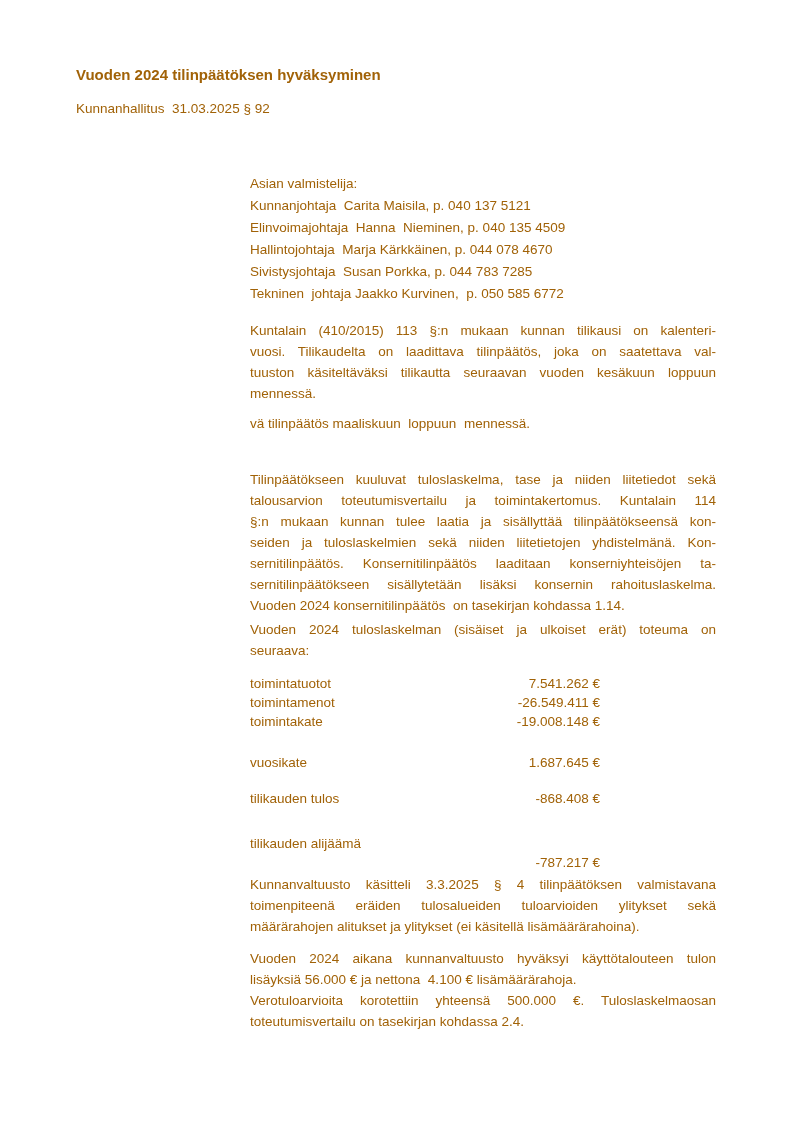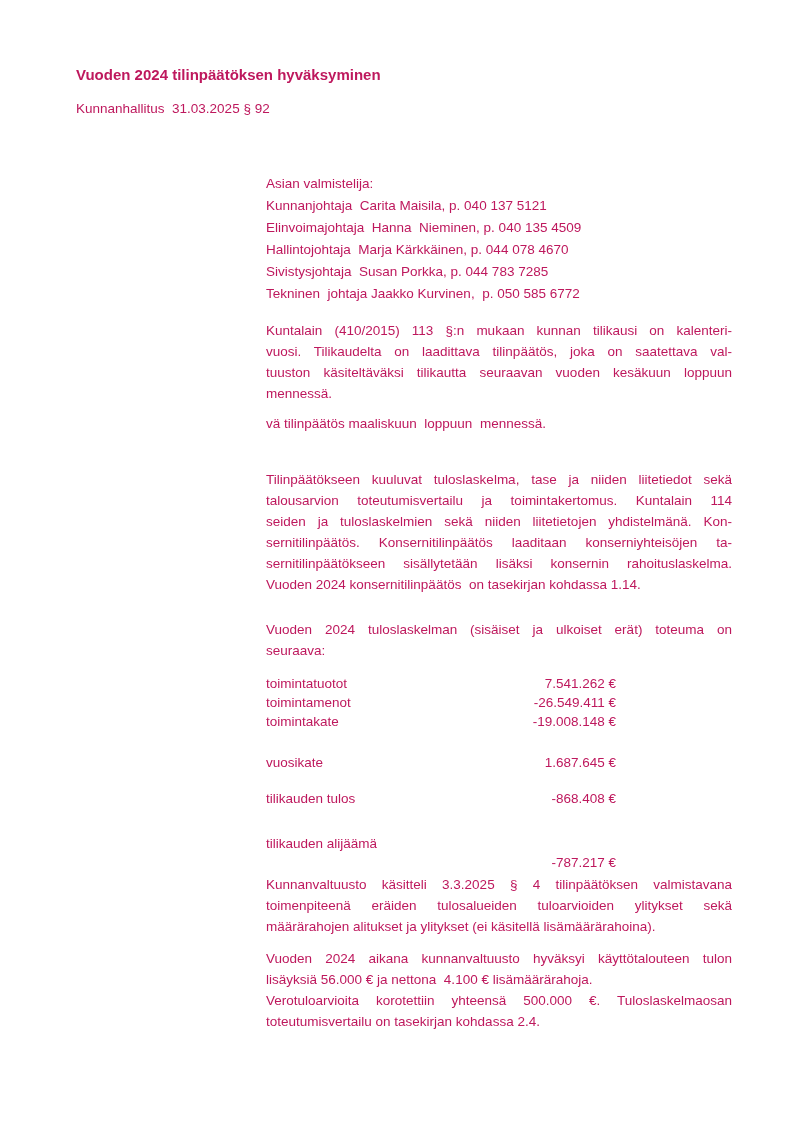--- a/index.html
+++ b/index.html
@@ -2,21 +2,21 @@
 <html><head>
 <meta charset="utf-8">
 <style>
   html, body { margin: 0; padding: 0; background: #ffffff; }
   .page {
     position: relative;
     width: 794px;
     height: 1122px;
     background: #ffffff;
     font-family: "Liberation Sans", sans-serif;
-    color: #be185d;
+    color: #a16207;
     overflow: hidden;
   }
   .doc-title {
     position: absolute;
     left: 76px;
     top: 64px;
     font-size: 15px;
     font-weight: bold;
     line-height: 21px;
     white-space: pre;
@@ -24,21 +24,21 @@
   .doc-subtitle {
     position: absolute;
     left: 76px;
     top: 98px;
     font-size: 13.5px;
     line-height: 21px;
     white-space: pre;
   }
   .block {
     position: absolute;
-    left: 266px;
+    left: 250px;
     width: 466px;
     font-size: 13.5px;
     line-height: 21px;
   }
   .block .line { white-space: pre; }
   .block .jline { text-align: justify; text-align-last: justify; }
   .preparer-block { top: 173px; line-height: 22px; }
   .para-fiscal    { top: 320px; }
   .para-board     { top: 413px; }
   .para-contents  { top: 469px; }
@@ -77,20 +77,21 @@
     <div class="line">mennessä.</div>
   </div>
 
   <div class="block para-board">
     <div class="line">vä tilinpäätös maaliskuun  loppuun  mennessä.</div>
   </div>
 
   <div class="block para-contents">
     <div class="jline">Tilinpäätökseen kuuluvat tuloslaskelma, tase ja niiden liitetiedot sekä</div>
     <div class="jline">talousarvion toteutumisvertailu ja toimintakertomus. Kuntalain 114</div>
+    <div class="jline">§:n mukaan kunnan tulee laatia ja sisällyttää tilinpäätökseensä kon-</div>
     <div class="jline">seiden ja tuloslaskelmien sekä niiden liitetietojen yhdistelmänä. Kon-</div>
     <div class="jline">sernitilinpäätös. Konsernitilinpäätös laaditaan konserniyhteisöjen ta-</div>
     <div class="jline">sernitilinpäätökseen sisällytetään lisäksi konsernin rahoituslaskelma.</div>
     <div class="line">Vuoden 2024 konsernitilinpäätös  on tasekirjan kohdassa 1.14.</div>
   </div>
 
   <div class="block para-intro">
     <div class="jline">Vuoden 2024 tuloslaskelman (sisäiset ja ulkoiset erät) toteuma on</div>
     <div class="line">seuraava:</div>
   </div>

